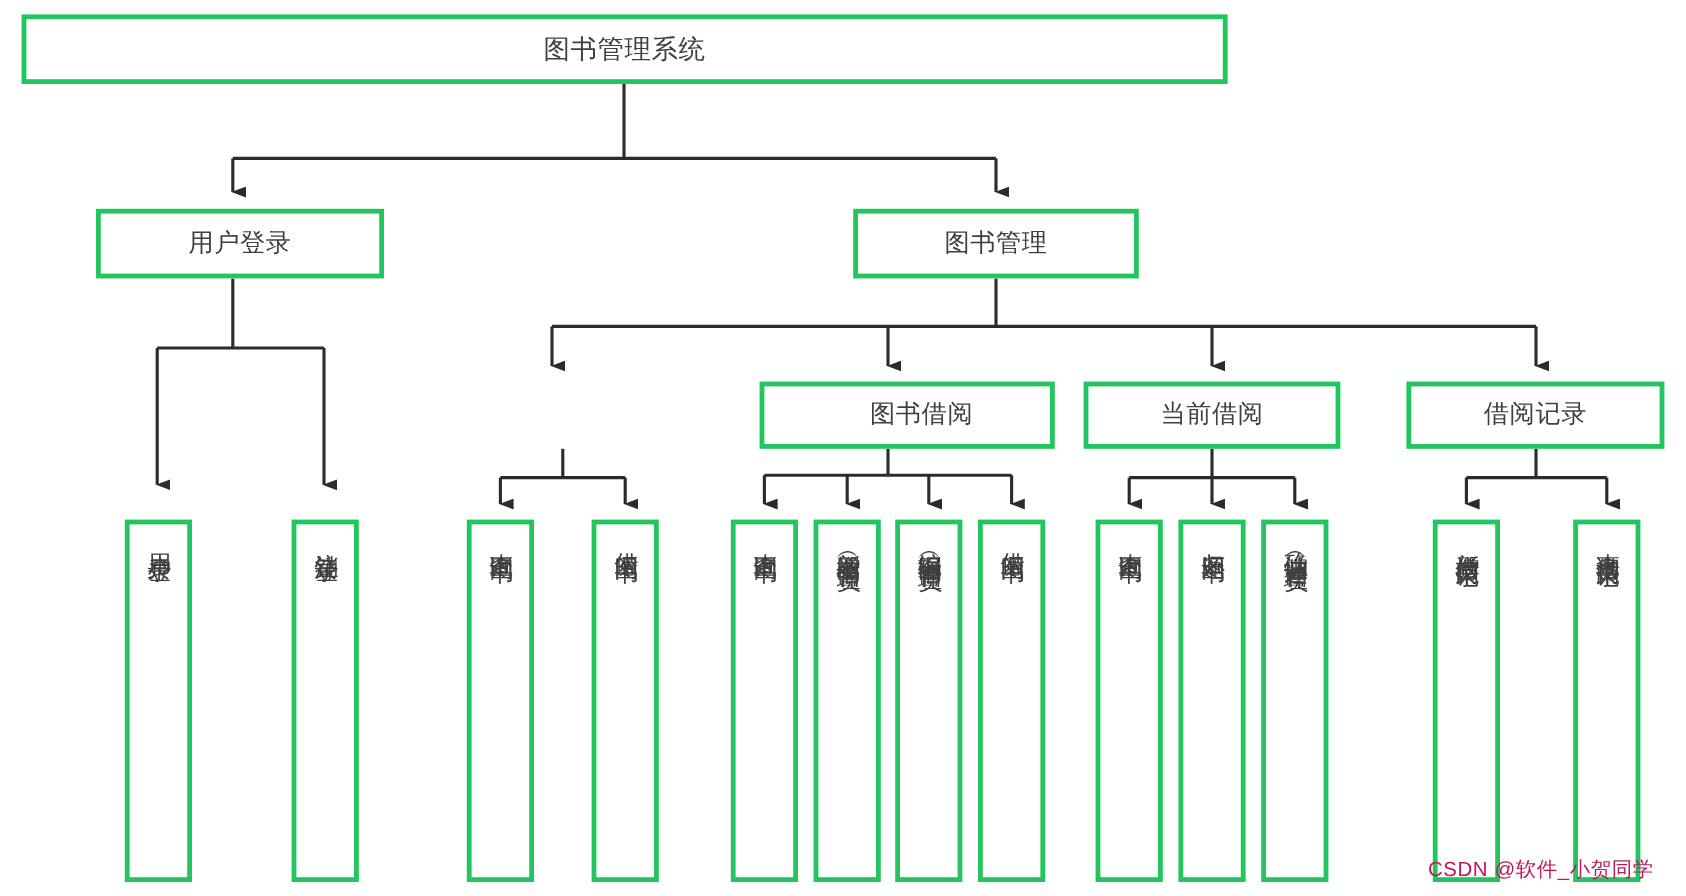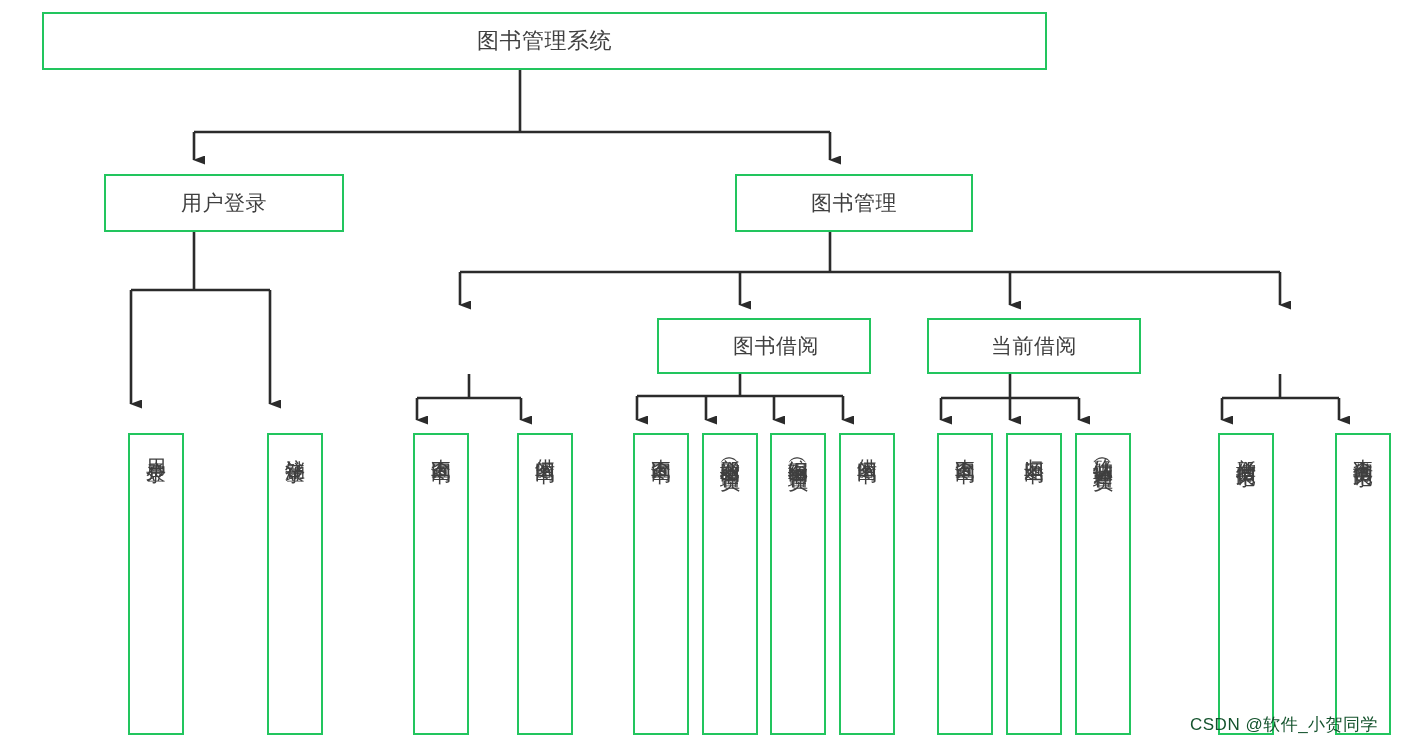--- a/index.html
+++ b/index.html
@@ -22,28 +22,27 @@
     position: absolute;
     left: 0;
     top: 0;
     width: 1405px;
     height: 747px;
     pointer-events: none;
   }
   .node {
     position: absolute;
     box-sizing: border-box;
-    border: 2px solid #22c55e;
+    border: 4px solid #22c55e;
     background: #ffffff;
     color: #3b3b3b;
     display: flex;
     align-items: center;
     justify-content: center;
     z-index: 2;
-    margin-left: 24px;
   }
   .node-label {
     display: block;
     text-align: center;
     color: #3f3f3f;
   }
   
   .node.horiz .node-label {
     font-size: 21px;
     line-height: 1.2;
@@ -63,21 +62,21 @@
     writing-mode: vertical-rl;
     text-orientation: upright;
     font-size: 20px;
     line-height: 1.05;
     letter-spacing: 2px;
     white-space: nowrap;
     color: #3f3f3f;
   }
   .watermark {
     position: absolute;
-    color: #14532d;
+    color: #be185d;
     font-size: 17px;
     letter-spacing: 0.5px;
     white-space: nowrap;
     z-index: 5;
   }
 </style>
 </head>
 <body>
 
 <div id="diagram-root">
@@ -138,28 +137,31 @@
 
   <div class="node horiz" style="left:80px; top:174px; width:240px; height:58px;">
     <span class="node-label">用户登录</span>
   </div>
 
   <div class="node horiz" style="left:711px; top:174px; width:238px; height:58px;">
     <span class="node-label">图书管理</span>
   </div>
 
 
-  <div class="node horiz" style="left:633px; top:318px; width:214px; height:56px;padding-left:24px;">
+  <div class="node horiz" style="left:633px; top:318px; width:246px; height:56px;padding-left:24px;">
     <span class="node-label">图书借阅</span>
   </div>
 
   <div class="node horiz" style="left:903px; top:318px; width:214px; height:56px;align-items:center;">
     <span class="node-label">当前借阅</span>
   </div>
 
+  <div class="node horiz" style="left:1172px; top:318px; width:215px; height:56px;">
+    <span class="node-label">借阅记录</span>
+  </div>
 
   <div class="node vert" style="left:104px; top:433px; width:56px; height:302px;">
     <span class="node-label">用户登录</span>
   </div>
 
   <div class="node vert" style="left:243px; top:433px; width:56px; height:302px;">
     <span class="node-label">注销登录</span>
   </div>
 
   <div class="node vert" style="left:389px; top:433px; width:56px; height:302px;">

